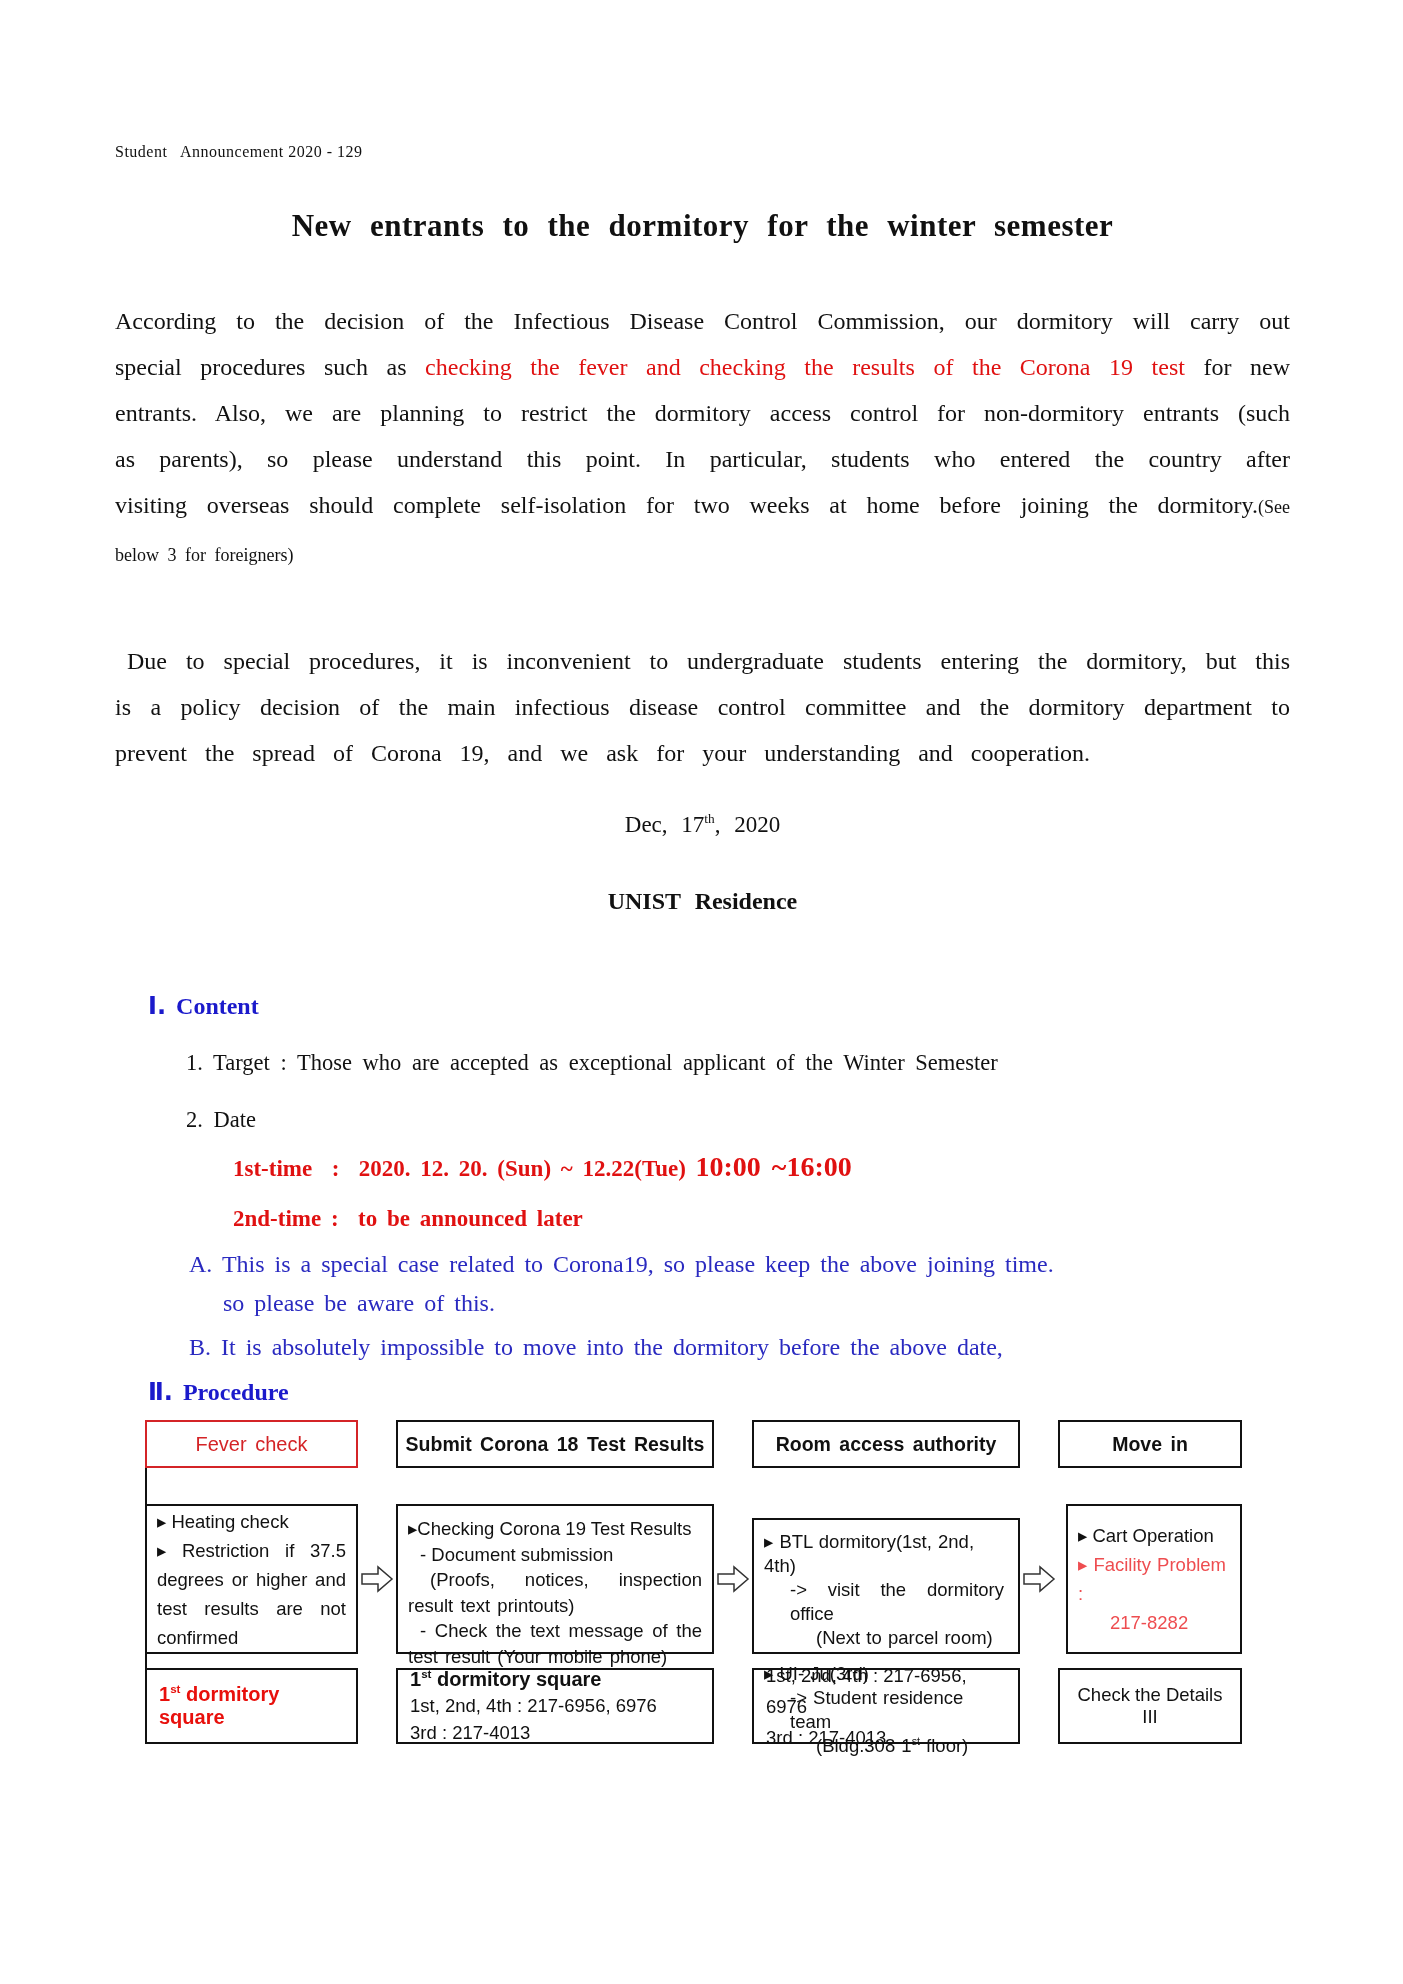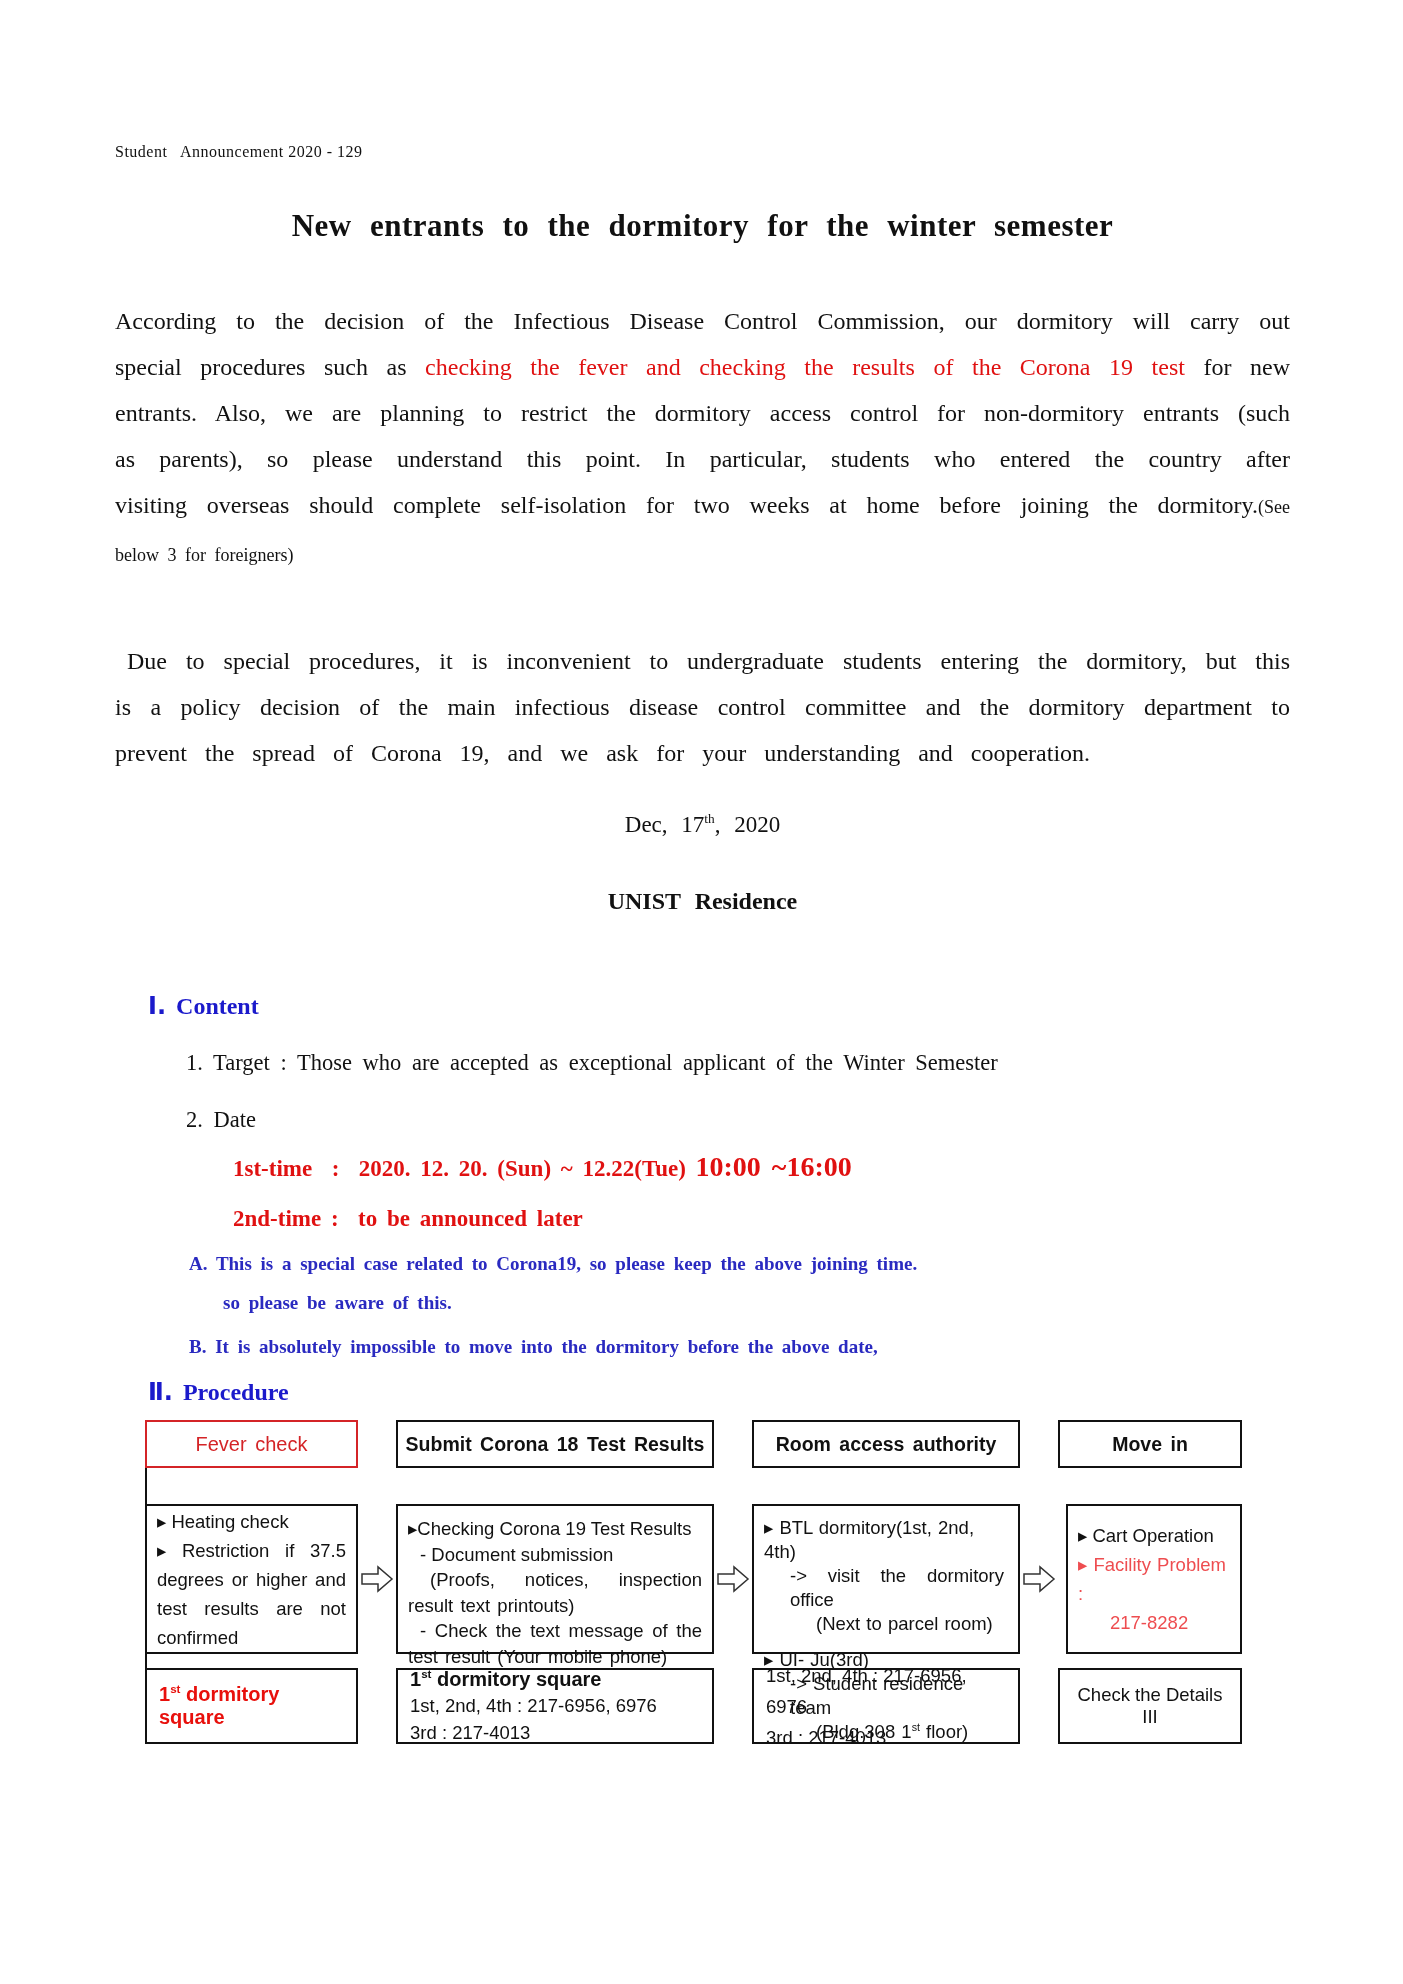--- a/index.html
+++ b/index.html
@@ -32,21 +32,21 @@
   .sec-heading .marker{font-family:"DejaVu Sans","DejaVu Serif",serif; margin-right:10px; font-weight:bold;}
   .sec-heading.proc{margin-top:14px;}
 
   .item{margin:26px 0 0 71px; font-size:22.5px; line-height:30px; word-spacing:5px;}
   .item + .item{margin-top:27px;}
 
   .timeline{margin:16px 0 0 118px; font-size:23px; line-height:32px; font-weight:bold; color:#e01111; white-space:pre-wrap; word-spacing:4px;}
   .timeline .hours{font-size:28px;text-align:right;}
   .timeline.second{margin-top:18px;}
 
-  .note{margin:14px 0 0 74px; font-size:19px; line-height:30px; font-weight:bold; color:#2a2ac0; word-spacing:4px;}
+  .note{margin:14px 0 0 74px; font-size:24px; line-height:30px; font-weight:normal; color:#2a2ac0; word-spacing:4px;}
   .note.cont{margin-left:108px; margin-top:9px;}
 
   
   .fc{
     margin:12px 0 0 30px;
     display:grid;
     grid-template-columns:213px 38px 318px 38px 268px 38px 184px;
     grid-template-rows:48px 36px 150px 14px 76px;
     font-family:"Liberation Sans","DejaVu Sans",sans-serif;
     font-size:18.5px; color:#111;
@@ -68,21 +68,21 @@
   .arrow-cell{display:flex; align-items:center; justify-content:center;}
 
   .body-col1{display:flex; flex-direction:column; justify-content:center; line-height:29px;}
   .body-col1 .just{text-align:justify; word-spacing:2px;}
 
   .body-col2{line-height:25.5px;}
   .ind1{text-indent:12px;}
   .ind2{text-indent:22px;}
   .jwrap{text-align:justify; word-spacing:2px;}
 
-  .body-col3{line-height:24px; word-spacing:1px;}
+  .body-col3{line-height:24px; word-spacing:1px;margin-top:14px;}
   .pl26{padding-left:26px;}
   .pl52{padding-left:52px;}
   .gap-above{margin-top:12px;}
   .spread{text-align:justify; text-align-last:justify; padding-right:4px;}
 
   .body-col4{display:flex; flex-direction:column; justify-content:center; line-height:29px;margin-left:8px;}
   .lightred{color:#ee4d50;}
   .pl32{padding-left:32px;}
 
   .obox .red-title{color:#e8100c; font-weight:bold; font-size:20px;}

